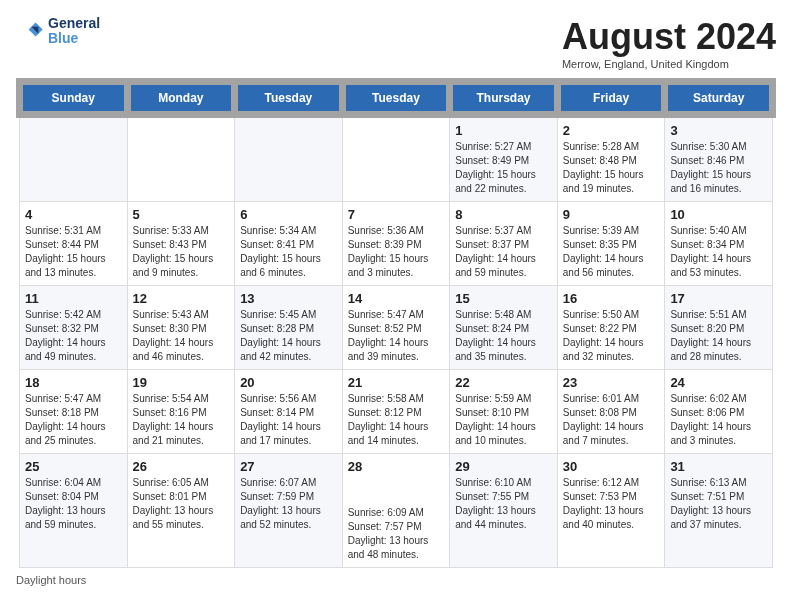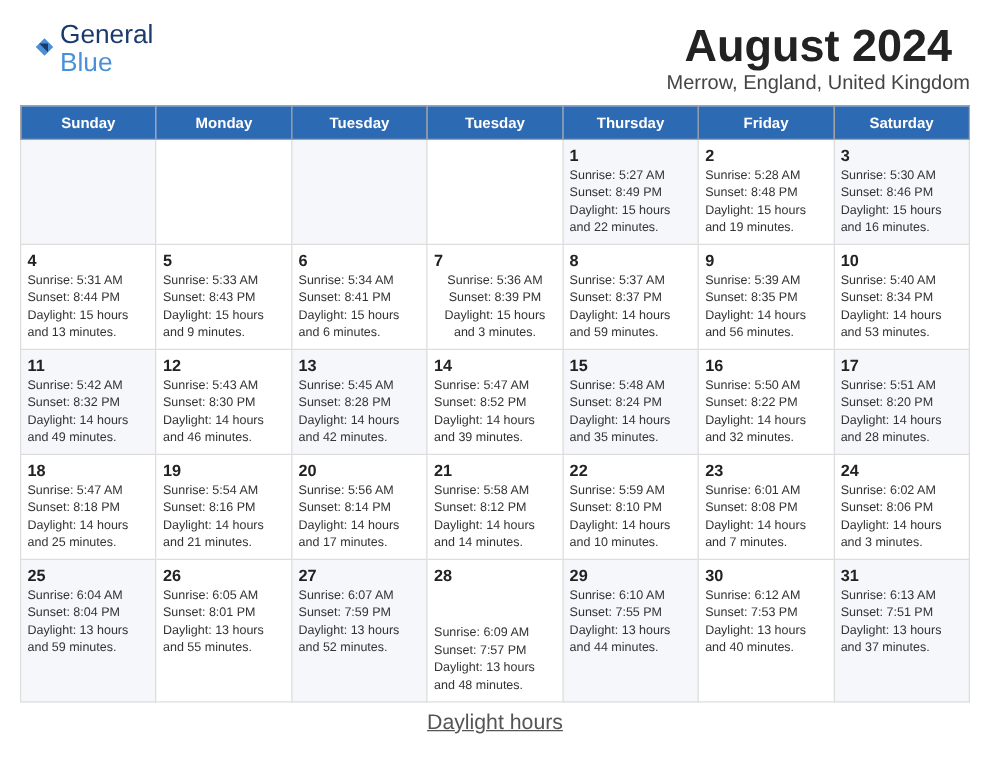--- a/index.html
+++ b/index.html
@@ -15,58 +15,58 @@
       justify-content: space-between;
       align-items: flex-start;
       margin-bottom: 8px;
     }
     .logo {
       display: flex;
       align-items: center;
       gap: 4px;
     }
     .logo-text {
-      font-size: 21px;
-      font-weight: normal;
+      font-size: 14px;
+      font-weight: bold;
       color: #1a3a6b;
       line-height: 1.1;
     }
     .logo-text span {
       color: #4a90d9;
       text-align: center;
     }
     .logo-icon {
       width: 28px;
       height: 28px;
     }
     .title-area {
-      text-align: center;
+      text-align: left;
     }
     .main-title {
       font-size: 36px;
       font-weight: bold;
       color: #222;
     }
     .subtitle {
-      font-size: 16px;
+      font-size: 11px;
       color: #444;
     }
     table {
       width: 100%;
       border-collapse: collapse;
       table-layout: fixed;
     }
     thead tr th {
       background: #2d6ab4;
       color: #fff;
       text-align: center;
       font-size: 12px;
       font-weight: bold;
       padding: 6px 4px;
-      border: 1px solid #a3a3a3;
+      border: 7px solid #a3a3a3;
     }
     tbody tr td {
       vertical-align: top;
       font-size: 10.5px;
       color: #333;
       padding: 5px 5px;
       border: 1px solid #ddd;
       height: 80px;
       background: #fff;
     }
@@ -82,25 +82,24 @@
       color: #222;
       display: block;
       margin-bottom: 2px;
     }
     .day-info {
       font-size: 10px;
       color: #333;
       line-height: 1.4;
     }
     .footer-note {
-      text-align: center;
-      font-size: 17px;
+      text-align: left;
+      font-size: 11px;
       color: #555;
       margin-top: 6px;
-      text-decoration: underline;
     }
   </style>
 </head>
 <body>
 
 <div class="header-area">
   <div class="logo">
     <svg class="logo-icon" viewBox="0 0 40 40">
       <polygon points="28,8 38,18 28,28 18,18" fill="#4a90d9"></polygon>
       <polygon points="22,14 32,14 32,24" fill="#1a3a6b"></polygon>
@@ -173,21 +172,21 @@
         </td>
         <td>
           <span class="day-number">6</span>
           <div class="day-info" style="white-space: pre-line;">Sunrise: 5:34 AM
 Sunset: 8:41 PM
 Daylight: 15 hours
 and 6 minutes.</div>
         </td>
         <td>
           <span class="day-number">7</span>
-          <div class="day-info" style="white-space: pre-line; text-align: center;">Sunrise: 5:36 AM
+          <div class="day-info" style="white-space: pre-line;">Sunrise: 5:36 AM
 Sunset: 8:39 PM
 Daylight: 15 hours
 and 3 minutes.</div>
         </td>
         <td>
           <span class="day-number">8</span>
           <div class="day-info" style="white-space: pre-line;">Sunrise: 5:37 AM
 Sunset: 8:37 PM
 Daylight: 14 hours
 and 59 minutes.</div>

